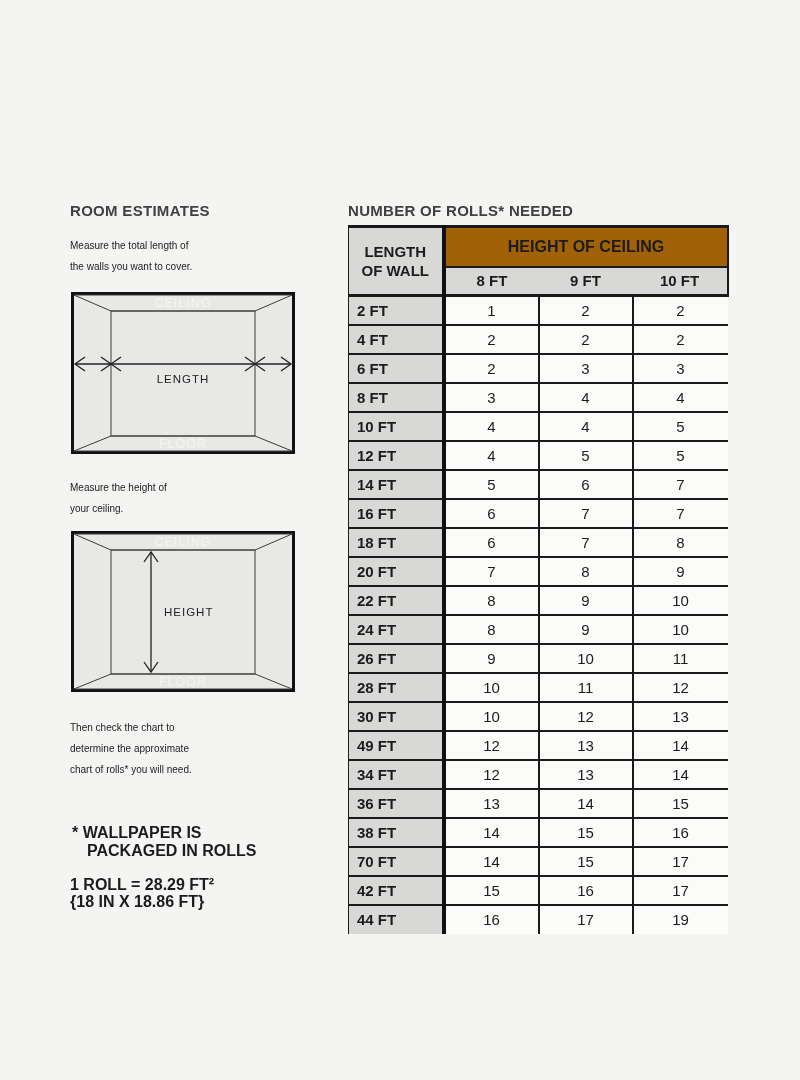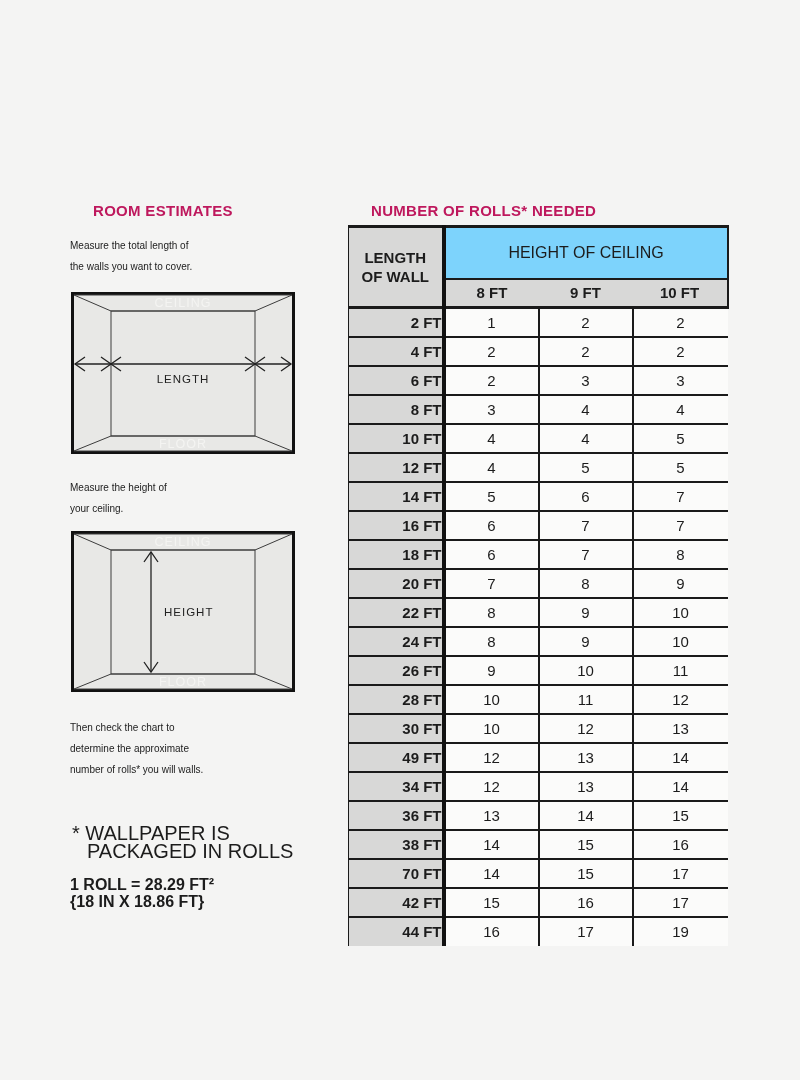--- a/index.html
+++ b/index.html
@@ -9,35 +9,34 @@
     background:#f4f4f3;
     font-family:"Liberation Sans", sans-serif;
     color:#1c1c1c;
     overflow:hidden;
   }
   .abs { position:absolute; }
 
   
   .section-heading {
     font-size:15px; font-weight:bold; letter-spacing:.3px;
-    color:#be185d;
-    margin-left:23px;
+    color:#404040;
   }
   .left-heading { left:70px; top:202px; }
   .para {
     font-size:10px; line-height:21px; white-space:pre-line;
   }
   .para1 { left:70px; top:235px; width:240px; }
   .para2 { left:70px; top:477px; width:240px; }
   .para3 { left:70px; top:717px; width:250px; }
 
   .diagram1 { left:71px; top:292px; }
   .diagram2 { left:71px; top:531px; }
 
-  .footnote { left:72px; top:824px; font-size:20px; font-weight:normal; line-height:18px; }
+  .footnote { left:72px; top:824px; font-size:16px; font-weight:bold; line-height:18px; }
   .footnote .fn-line2 { margin-left:15px; }
   .rollinfo { left:70px; top:876px; font-size:16px; font-weight:bold; line-height:17px; }
 
   
   svg text { font-family:"Liberation Sans", sans-serif; }
   .band-label { fill:#f4f4f2; font-size:12.5px; letter-spacing:1px; }
   .measure-label { fill:#222; font-size:11.5px; letter-spacing:1px; }
   .arrow { stroke:#222; stroke-width:1.3; fill:none; }
   .edge { stroke:#3c3c3c; stroke-width:1; fill:none; }
 
@@ -56,40 +55,40 @@
 
   th.corner {
     background:#d8d8d7;
     border-left:1px solid #1a1a1a;
     border-right:4px solid #111;
     border-bottom:3px solid #1a1a1a;
     font-size:15px; font-weight:bold; line-height:19px;
     white-space:pre-line; text-align:center; vertical-align:middle;
   }
   th.group {
-    background:#7dd3fc;
+    background:#a16207;
     border-bottom:2px solid #1a1a1a;
     border-right:2px solid #1a1a1a;
-    font-size:16px; font-weight:normal; text-align:center;
-    height:52px; vertical-align:middle;
+    font-size:16px; font-weight:bold; text-align:center;
+    height:40px; vertical-align:middle;
   }
   th.subcol {
     background:#d8d8d7;
     border-bottom:3px solid #1a1a1a;
     font-size:15px; font-weight:bold; text-align:center;
     height:29px; vertical-align:middle;
   }
   th.subcol.last { border-right:2px solid #1a1a1a; }
   tbody th.rowlabel {
     background:#d8d8d7;
     border-left:1px solid #1a1a1a;
     border-right:4px solid #111;
     border-top:2px solid #1a1a1a;
-    font-size:15px; font-weight:bold; text-align:right;
-    height:29px; vertical-align:middle;
+    font-size:15px; font-weight:bold; text-align:left;
+    height:29px; vertical-align:middle;padding-left:8px;
   }
   tbody td.val {
     background:#fbfbfa;
     border-top:2px solid #1a1a1a;
     font-size:15px; font-weight:normal; text-align:center;
     vertical-align:middle;
   }
   tbody td.val.sep { border-left:2px solid #1a1a1a; }
 </style>
 </head>
@@ -132,21 +131,21 @@
   <g>
     <line class="arrow" x1="80" y1="21" x2="80" y2="141"></line>
     <polyline class="arrow" points="73,31 80,21 87,31"></polyline>
     <polyline class="arrow" points="73,131 80,141 87,131"></polyline>
   </g>
   <text class="measure-label" x="93" y="85" text-anchor="start">HEIGHT</text>
 </svg>
 
 <p class="abs para para3">Then check the chart to
 determine the approximate
-number of rolls* you will walls.</p>
+chart of rolls* you will need.</p>
 
 <div class="abs footnote">
   <div class="fn-line1">* WALLPAPER IS</div>
   <div class="fn-line2">PACKAGED IN ROLLS</div>
 </div>
 
 <div class="abs rollinfo">
   <div>1 ROLL = 28.29 FT²</div>
   <div>{18 IN X 18.86 FT}</div>
 </div>

